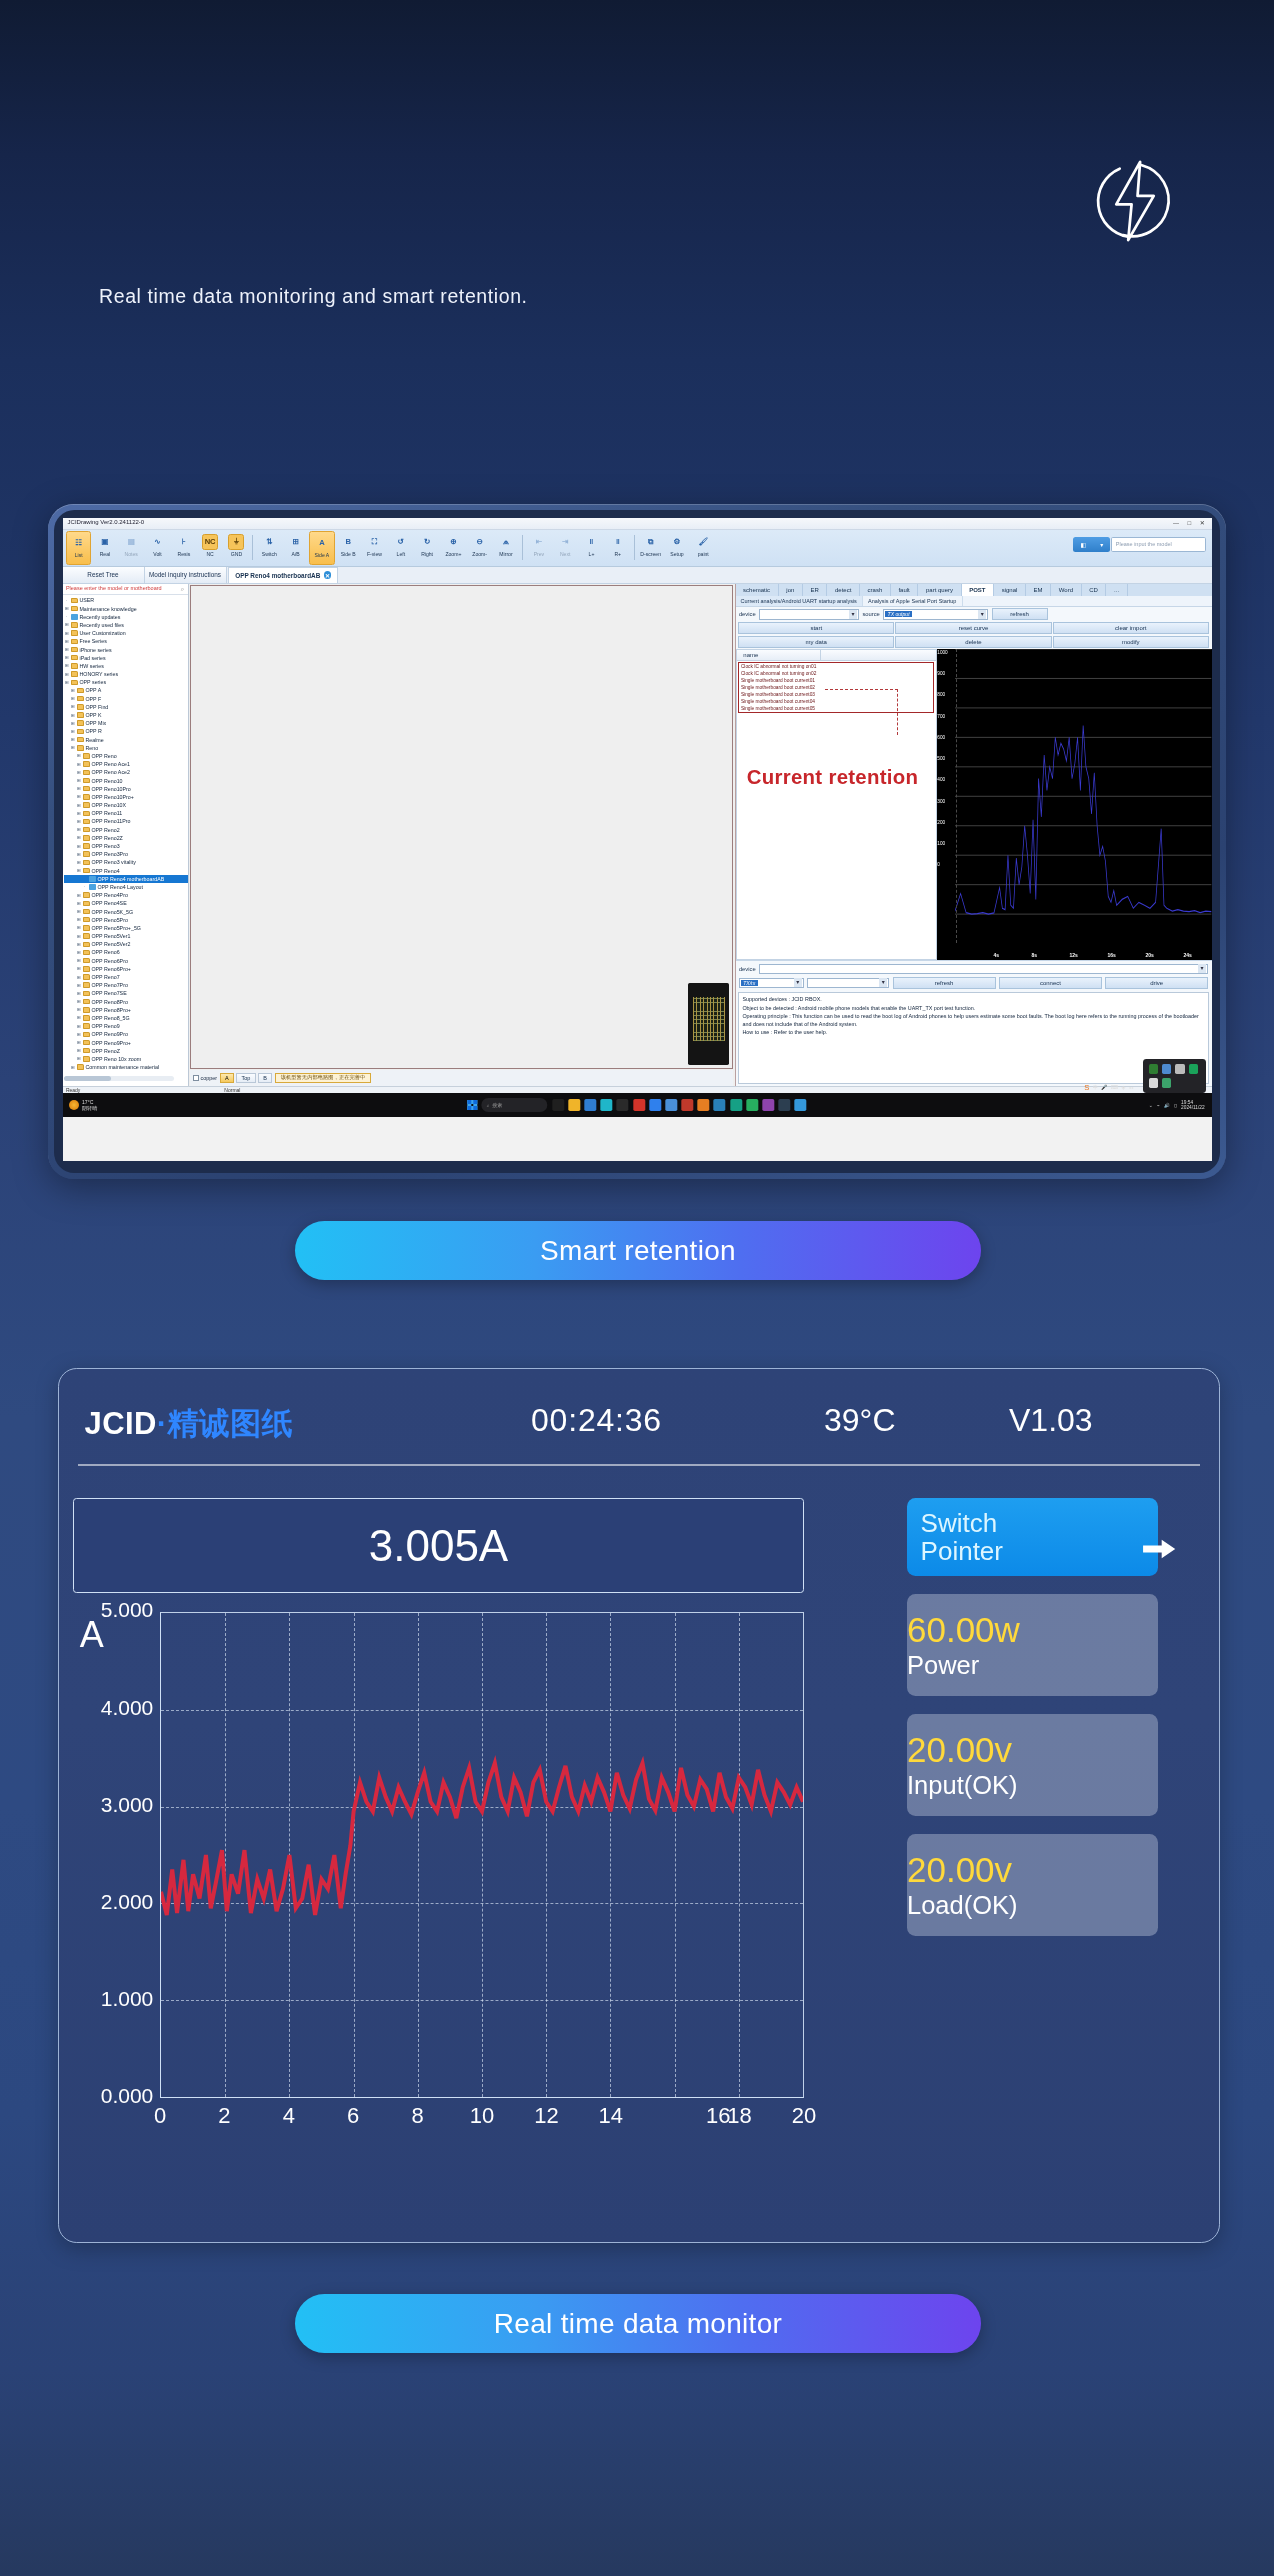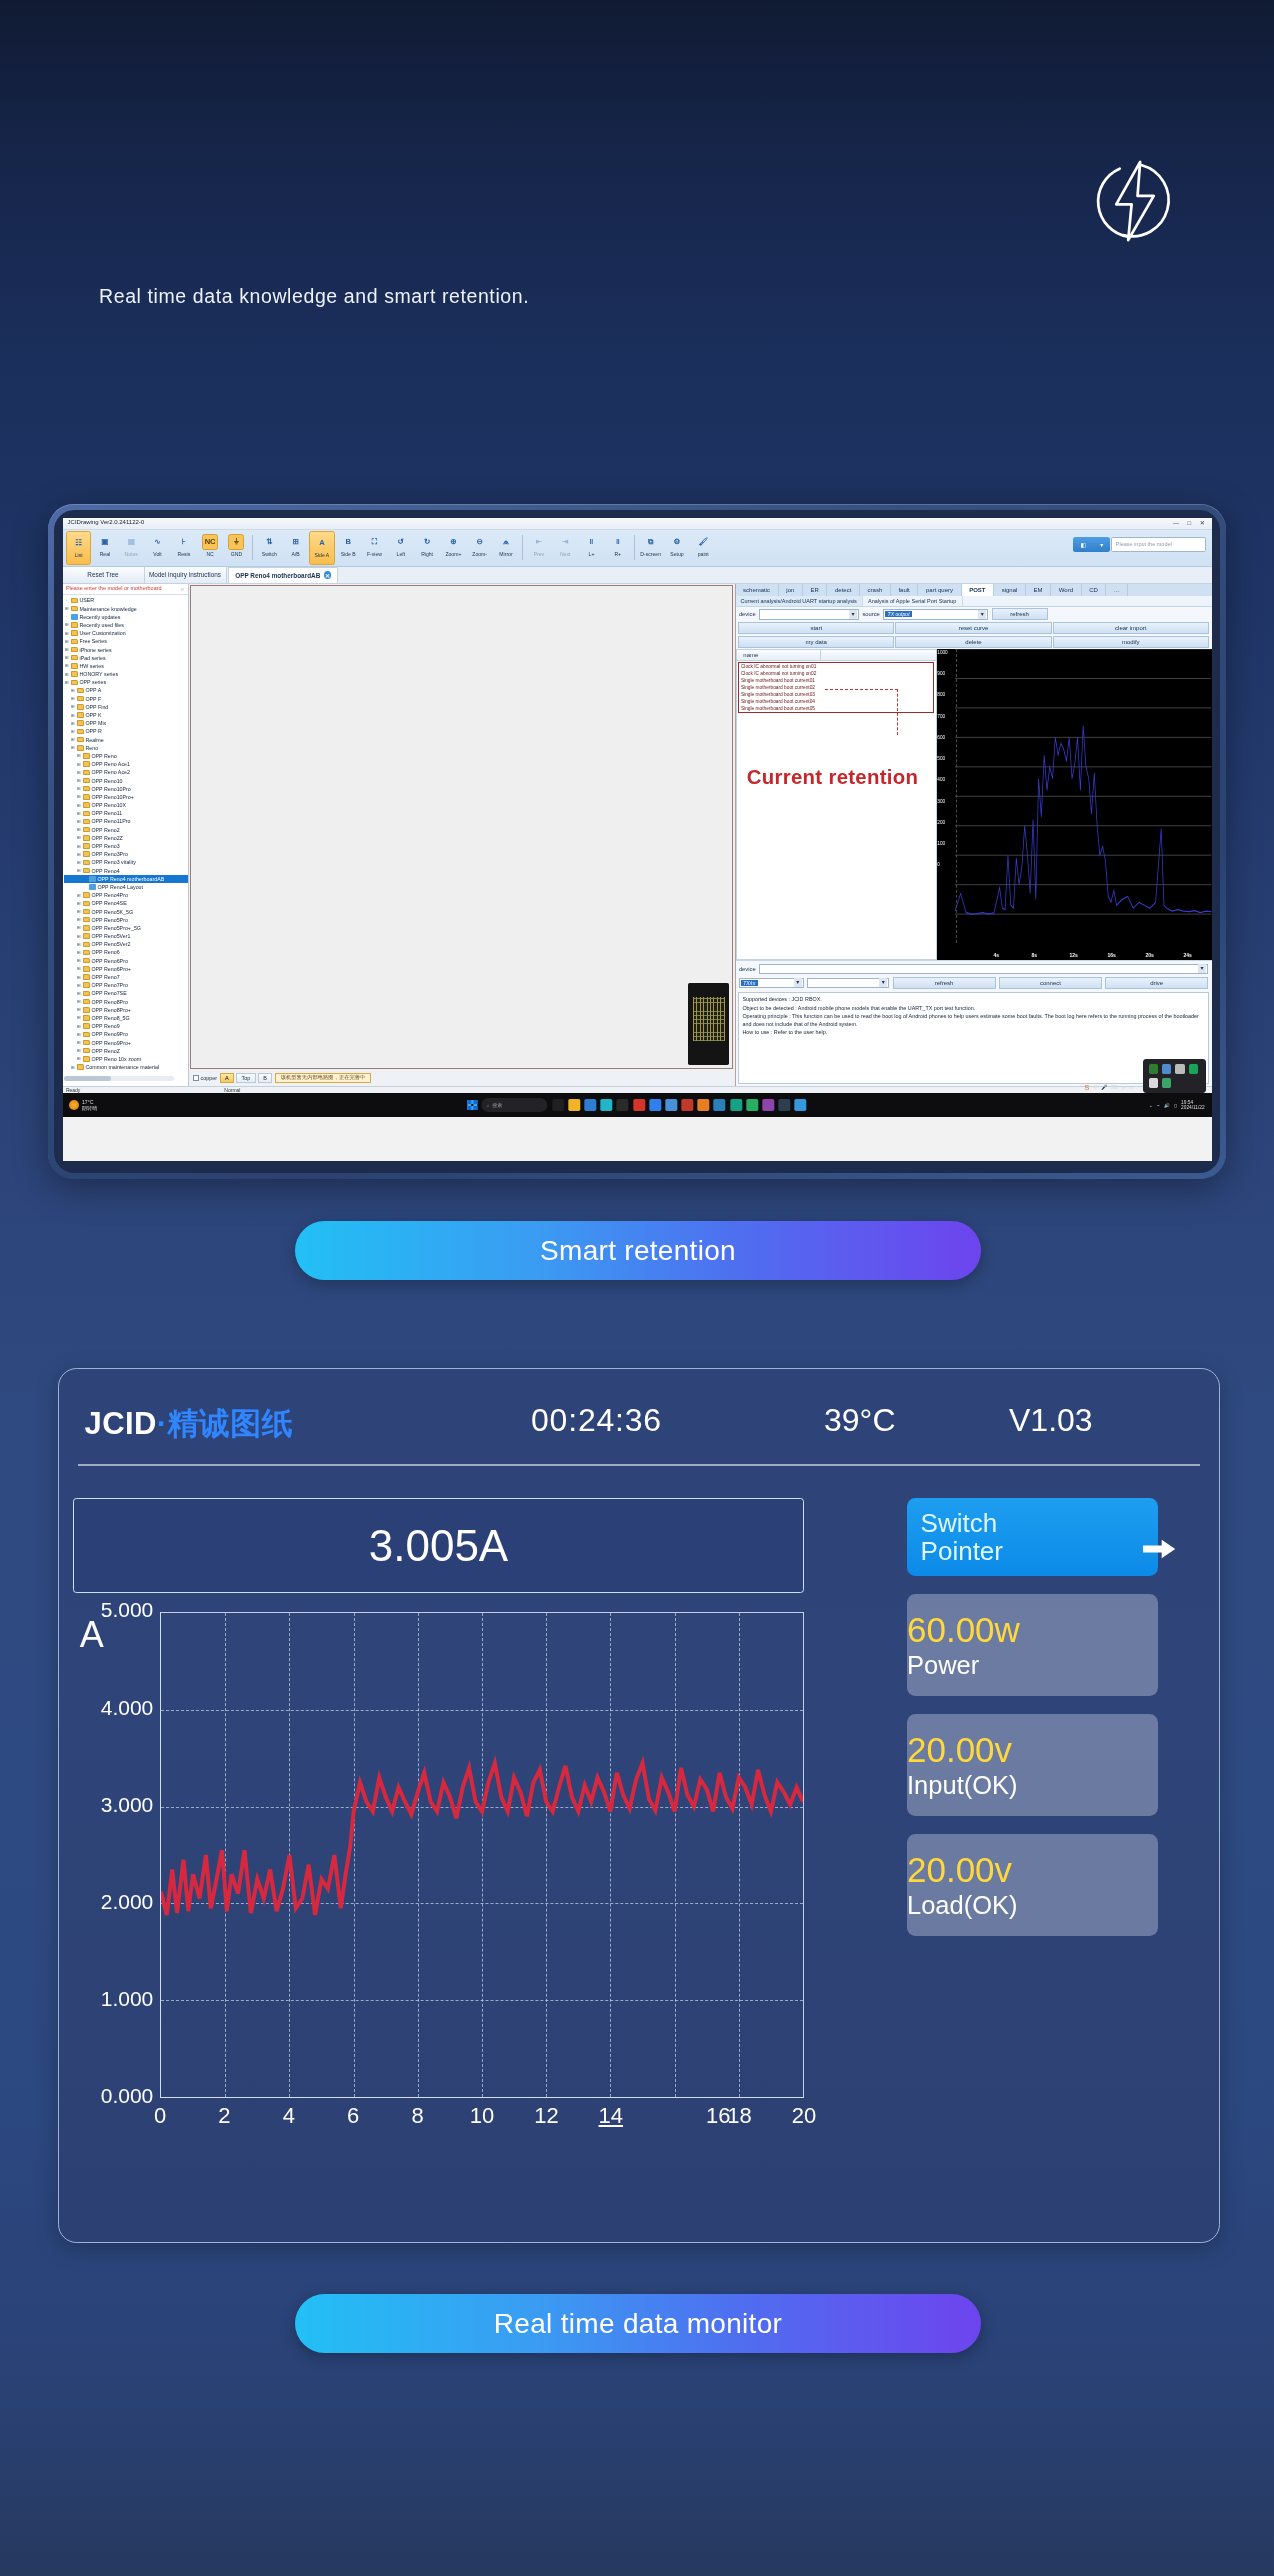--- a/index.html
+++ b/index.html
@@ -282,21 +282,21 @@
   .sb.gray {
     height: 102px; background: rgba(190,200,220,.42); gap: 1.7px;
   }
   .sb.gray .big { font-size: 35px; color: #ffd93b; font-weight: 400; }
   .sb.gray .small { font-size: 25.5px; color: #ffffff; }
 </style>
 </head>
 <body>
 
 <div class="hero">
-  <div class="hero-sub">Real time data knowledge and smart retention.</div>
+  <div class="hero-sub">Real time data monitoring and smart retention.</div>
   <div class="bolt-badge">
     <svg viewBox="0 0 108 108" width="92" height="92">
       <path d="M62 12 A42 42 0 1 1 40 94" fill="none" stroke="#ffffff" stroke-width="3.2" stroke-linecap="round"></path>
       <path d="M46 96 A42 42 0 0 1 36 16" fill="none" stroke="#ffffff" stroke-width="3.2" stroke-linecap="round"></path>
       <path d="M60 8 L32 58 L50 58 L46 100 L76 48 L57 48 Z" fill="none" stroke="#ffffff" stroke-width="3.2" stroke-linejoin="round"></path>
     </svg>
   </div>
 </div>
 
 <div class="laptop">
@@ -988,21 +988,21 @@
       </svg>
   </div>
   <div class="xticks" id="dev-xticks">
       <div class="xt" style="left: 0%;">0</div>
       <div class="xt" style="left: 10%;">2</div>
       <div class="xt" style="left: 20%;">4</div>
       <div class="xt" style="left: 30%;">6</div>
       <div class="xt" style="left: 40%;">8</div>
       <div class="xt" style="left: 50%;">10</div>
       <div class="xt" style="left: 60%;">12</div>
-      <div class="xt" style="left: 70%; text-decoration: underline;">14</div>
+      <div class="xt" style="left: 70%;">14</div>
       <div class="xt" style="left: 80%; margin-left: 43px;">16</div>
       <div class="xt" style="left: 90%;">18</div>
       <div class="xt" style="left: 100%;">20</div>
     </div>
 </div>
 
 <div class="side-btns">
   <div class="sb blue">
     <span>Switch</span>
     <span>Pointer</span>

